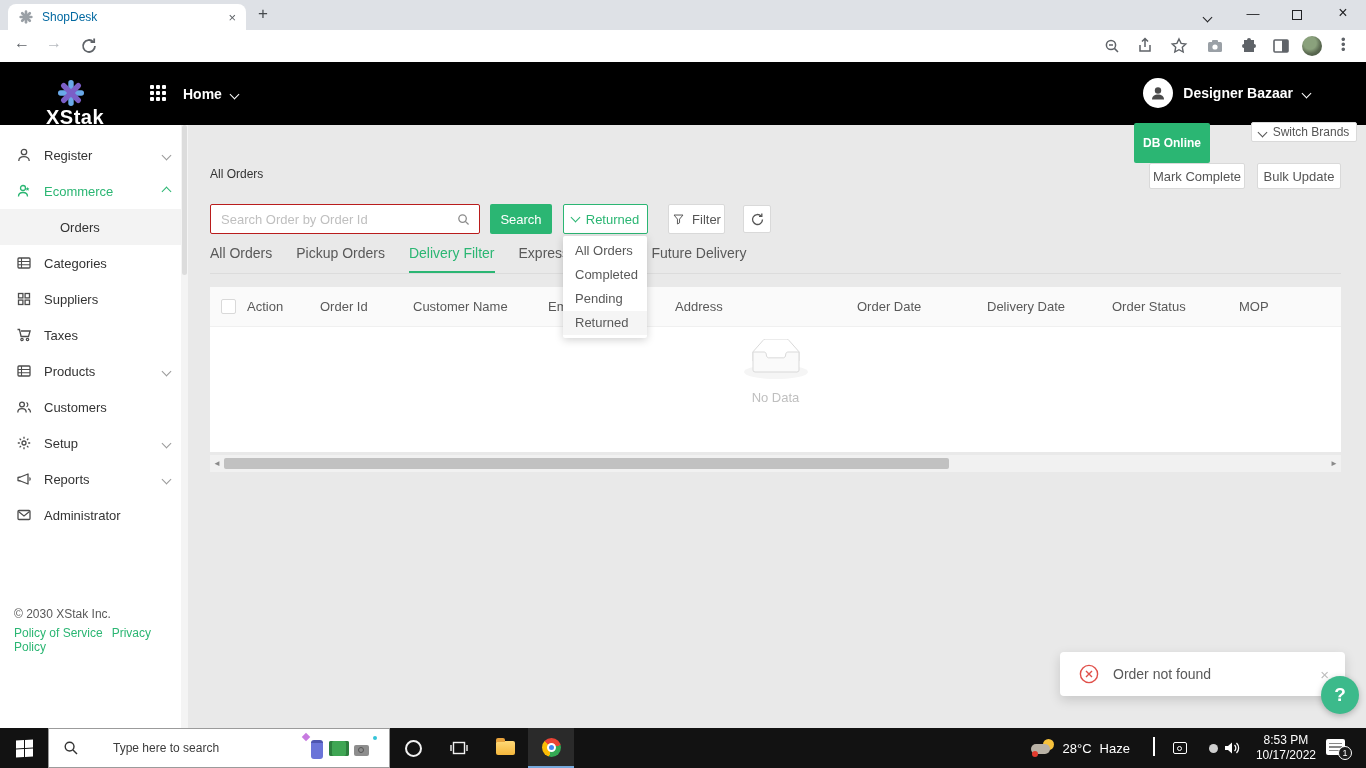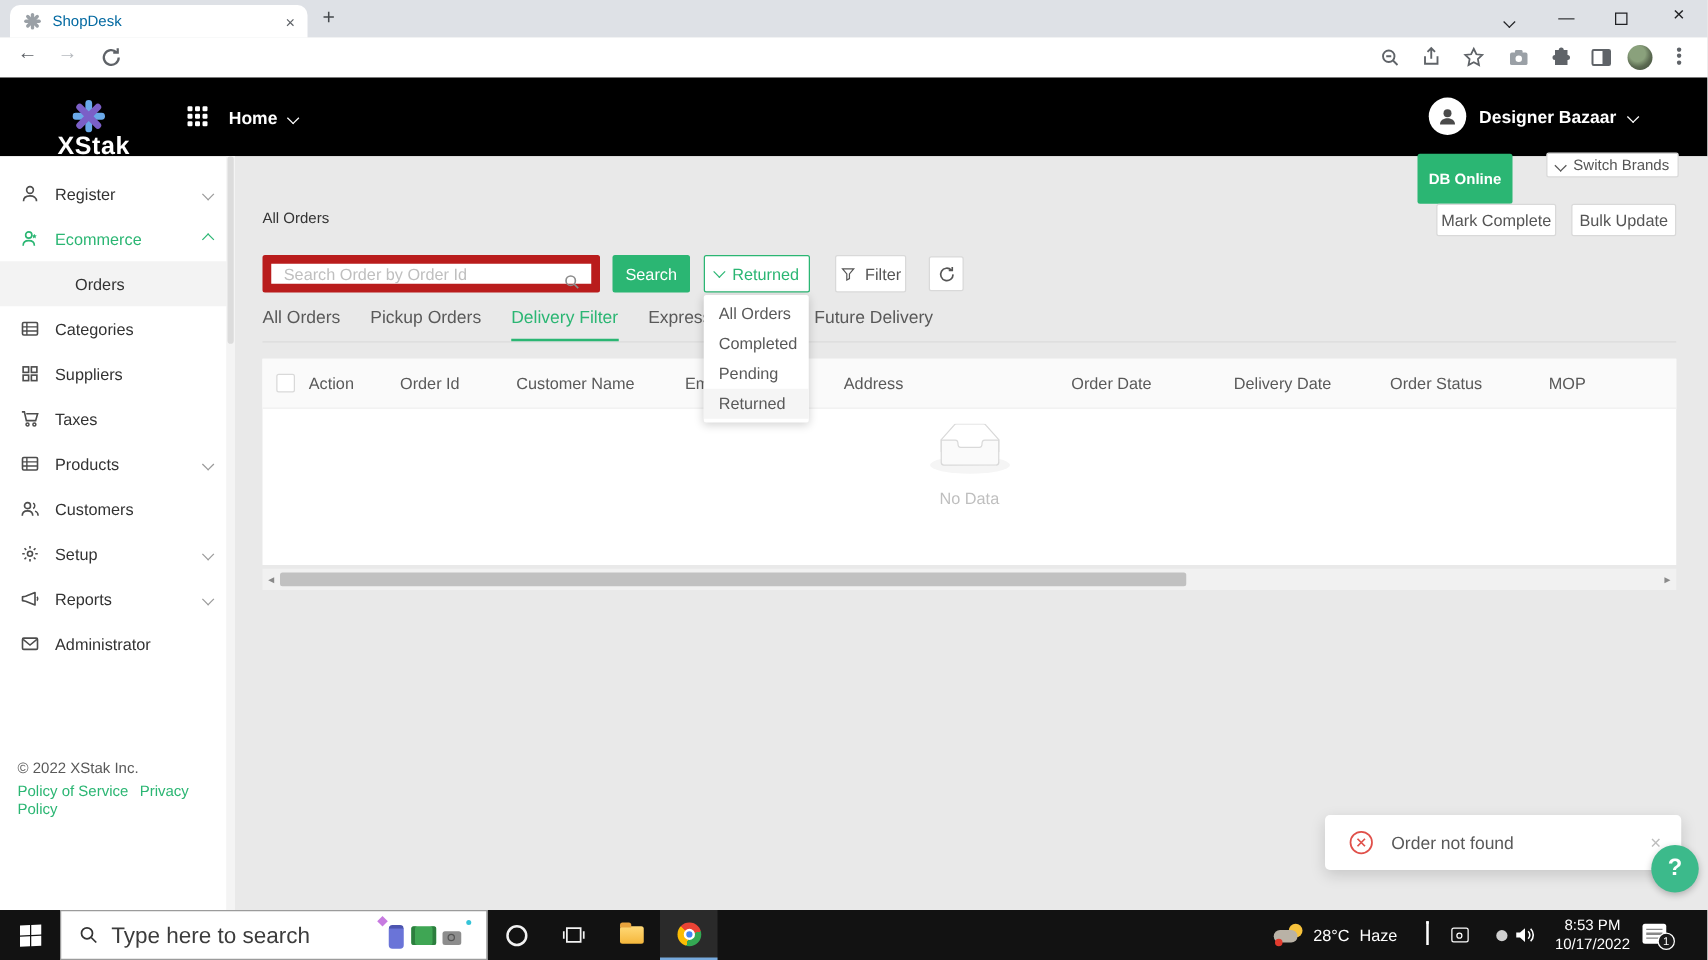--- a/index.html
+++ b/index.html
@@ -49,25 +49,25 @@
   .sitem.sub .lbl { margin-left:44px; }
   .si { width:16px; height:16px; flex:none; }
   .sfoot { position:absolute; left:14px; bottom:74px; font-size:12px; }
   .sfoot .cp { color:#595959; margin-bottom:5px; }
   .sfoot a { color:#2bb673; text-decoration:none; margin-right:9px; }
 
   
   .main { position:absolute; left:188px; top:125px; width:1178px; height:603px; background:#e9e9e9; }
   .badge-db { position:absolute; top:-2px; right:156px; background:#2bb673; color:#fff; font-size:12px; font-weight:bold; padding:13px 9px; border-radius:2px; }
   .btn { background:#fff; border:1px solid #d9d9d9; border-radius:2px; font-size:13px; color:#555; font-family:inherit; display:inline-flex; align-items:center; justify-content:center; gap:7px; cursor:default; }
-  .switchb { position:absolute; top:-3px; right:23px; width:106px; height:20px;margin-left:26px; }
+  .switchb { position:absolute; top:-3px; right:9px; width:106px; height:20px;margin-left:26px; }
   .crumb { position:absolute; left:22px; top:42px; font-size:12px; color:#333; }
   .markc { position:absolute; top:38px; right:121px; width:96px; height:26px; }
   .bulku { position:absolute; top:38px; right:25px; width:84px; height:26px; }
-  .searchin { position:absolute; left:22px; top:79px; width:270px; height:30px; border:7px solid #b91c1c; border-radius:2px; background:#fff; }
+  .searchin { position:absolute; left:22px; top:79px; width:270px; height:30px; border:1px solid #b91c1c; border-radius:2px; background:#fff; }
   .searchin input { width:100%; height:100%; border:0; outline:none; background:transparent; padding:0 30px 0 10px; font-size:13px; color:#333; font-family:inherit; }
   .searchin input::placeholder { color:#bfbfbf; }
   .searchin .mag { position:absolute; right:8px; top:7px; }
   .searchbtn { position:absolute; left:302px; top:79px; width:62px; height:30px; background:#2bb673; color:#fff; border:0; border-radius:2px; font-size:13px; font-family:inherit; }
   .statusbtn { position:absolute; left:375px; top:79px; width:85px; height:30px; background:#fff; border:1px solid #2bb673; border-radius:2px; color:#2bb673; font-size:13px; display:flex; align-items:center; justify-content:center; gap:7px; }
   .filterbtn { position:absolute; left:480px; top:79px; width:57px; height:30px; }
   .refreshbtn { position:absolute; left:555px; top:80px; width:28px; height:28px; padding:0; }
   .tabs { position:absolute; left:22px; top:118px; width:1131px; height:31px; border-bottom:1px solid #dcdcdc; display:flex; gap:24px; }
   .tab { font-size:14px; color:#595959; padding-bottom:10px; line-height:21px; }
   .tab.active { color:#2bb673; font-weight:500; border-bottom:2px solid #2bb673; }
@@ -93,37 +93,37 @@
   .toast .ticon { margin-left:19px; width:20px; height:20px; }
   .helpbtn { position:absolute; left:1321px; top:676px; width:38px; height:38px; border-radius:50%; background:#3cba8b; color:#fff; font-size:19px; font-weight:bold; display:flex; align-items:center; justify-content:center; box-shadow:0 2px 6px rgba(0,0,0,.25); z-index:31; }
 
   
   .taskbar { position:absolute; left:0; top:728px; width:1366px; height:40px; background:#121212; display:flex; align-items:center; z-index:40; }
   .startbtn { width:48px; height:40px; display:flex; align-items:center; justify-content:center; }
   .winlogo { display:grid; grid-template-columns:8px 8px; grid-gap:1px; transform:skewY(-3deg); }
   .winlogo i { width:8px; height:8px; background:#fff; }
   .tsearch { position:relative; width:342px; height:40px; background:#fff; border:1px solid #9b9b9b; display:flex; align-items:center; }
   .tsearch .tmag { margin:0 10px 0 14px; }
-  .tsearch input { border:0; outline:none; font-size:18px; color:#444; width:190px; font-family:inherit; background:transparent; }
+  .tsearch input { border:0; outline:none; font-size:12px; color:#444; width:190px; font-family:inherit; background:transparent;margin-left:24px; }
   .tsearch input::placeholder { color:#3c3c3c; }
   .deco { position:absolute; right:10px; top:7px; width:72px; height:26px; }
   .deco .sp { position:absolute; left:-4px; top:-2px; width:6px; height:6px; background:#c77ae0; transform:rotate(45deg); }
   .deco .lug { position:absolute; left:4px; top:4px; width:12px; height:19px; background:#6a74d8; border-radius:3px; border-top:3px solid #4d55b0; }
   .deco .map { position:absolute; left:22px; top:5px; width:20px; height:15px; background:#3fa654; border-radius:2px; box-shadow:inset 3px 0 0 #2c7e3e, inset -3px 0 0 #2c7e3e; }
   .deco .cam { position:absolute; left:47px; top:9px; width:15px; height:11px; background:#8d8d8d; border-radius:2px; }
   .deco .cam i { position:absolute; left:4px; top:2px; width:6px; height:6px; border:1.5px solid #555; border-radius:50%; }
   .deco .dot { position:absolute; right:2px; top:0; width:4px; height:4px; border-radius:50%; background:#35c4d8; }
   .tbtn { width:46px; height:40px; display:flex; align-items:center; justify-content:center; position:relative; }
   .tbtn.active { background:rgba(255,255,255,.10); border-bottom:2px solid #76a9dc; }
   .cortana { width:17px; height:17px; border:2px solid #f2f2f2; border-radius:50%; }
   .folder { position:relative; width:19px; height:14px; background:linear-gradient(#ffd977,#f5b73c); border-radius:2px; }
   .folder:before { content:""; position:absolute; left:0; top:-3px; width:9px; height:4px; background:#e8a33d; border-radius:2px 2px 0 0; }
   .chromeic { width:19px; height:19px; border-radius:50%; background:conic-gradient(from -45deg, #ea4335 0 120deg, #34a853 0 240deg, #fbbc05 0 360deg); display:flex; align-items:center; justify-content:center; }
   .chromeic i { width:9px; height:9px; border-radius:50%; background:#4285f4; border:2px solid #fff; }
-  .tright { position:absolute; right:16px; top:0; height:40px; display:flex; align-items:center; color:#fff; }
+  .tright { position:absolute; right:4px; top:0; height:40px; display:flex; align-items:center; color:#fff; }
   .weather { display:flex; align-items:center; gap:8px; margin-right:14px; font-size:13px; }
   .wic { position:relative; width:24px; height:18px; }
   .wic .moon { position:absolute; right:1px; top:0; width:11px; height:11px; border-radius:50%; background:#f7c23c; }
   .wic .cl { position:absolute; left:0; top:5px; width:19px; height:10px; border-radius:6px; background:#b9b2a6; }
   .wic .rd { position:absolute; left:1px; bottom:0; width:6px; height:6px; border-radius:50%; background:#e23b2e; }
   .trayic { margin:0 9px; }
   .upchev { width:8px; height:8px; border-left:2px solid #fff; border-top:2px solid #fff; transform:rotate(45deg) translateY(2px); }
   .scrsq { width:14px; height:12px; border:1.4px solid #fff; border-radius:2px; display:flex; align-items:center; justify-content:center; }
   .scrsq i { width:5px; height:5px; border:1.4px solid #fff; border-radius:50%; }
   .onedrive { width:20px; height:10px; background:#cfcfcf; border-radius:6px; position:relative; }
@@ -322,21 +322,21 @@
       </div>
       <div class="sitem">
         <svg class="si" viewBox="0 0 16 16">
             <rect x="2" y="3.5" width="12" height="9" rx="1" fill="none" stroke="#4d4d4d" stroke-width="1.3"></rect>
             <path d="M2.5 4.5L8 9l5.5-4.5" fill="none" stroke="#4d4d4d" stroke-width="1.2"></path>
           </svg>
         <span class="lbl">Administrator</span>
       </div>
     </div>
     <div class="sfoot">
-      <div class="cp">© 2022 XStak Inc.</div>
+      <div class="cp">© 2030 XStak Inc.</div>
       <a href="#">Policy of Service</a><a href="#">Privacy Policy</a>
     </div>
     <div class="sscroll">
         <i></i>
       </div>
   </div>
 
   <div class="main">
     <span class="badge-db">DB Online</span>
     <button class="btn switchb" style="font-size:12px;">

